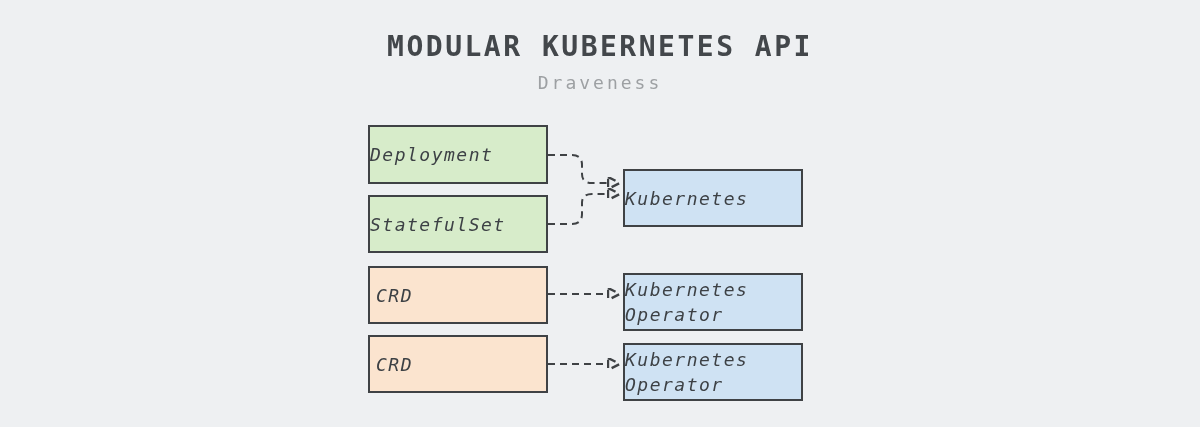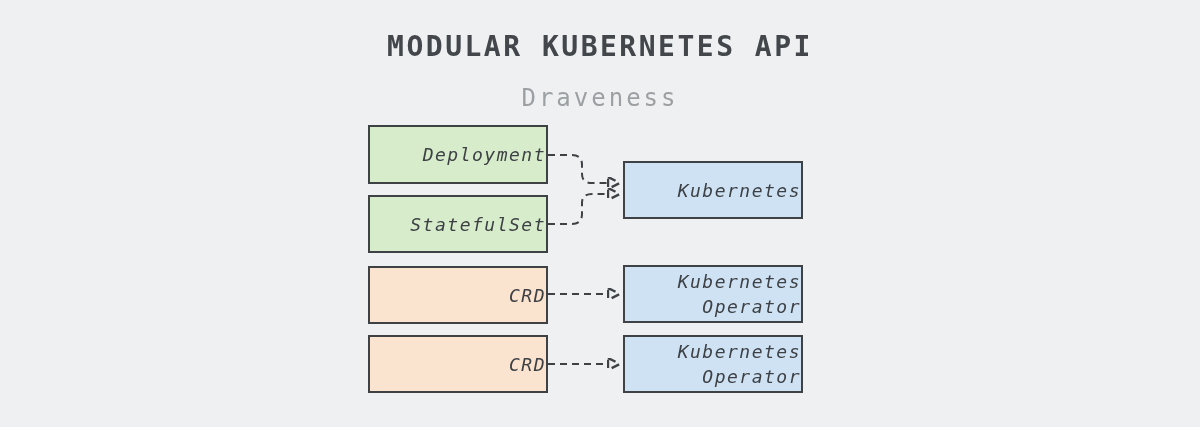--- a/index.html
+++ b/index.html
@@ -23,47 +23,47 @@
     width: 1200px;
     text-align: center;
     font-size: 28px;
     font-weight: 600;
     letter-spacing: 2.5px;
     color: #43474b;
   }
   .subtitle {
     position: absolute;
     left: 0;
-    top: 84px;
+    top: 72px;
     width: 1200px;
     text-align: center;
-    font-size: 24px;
+    font-size: 18px;
     font-weight: 500;
     letter-spacing: 3px;
     color: #9da0a3;
   }
   .node {
     position: absolute;
     box-sizing: border-box;
     border: 2px solid #3f4245;
     display: flex;
     flex-direction: column;
-    align-items: flex-end;
+    align-items: flex-start;
     justify-content: center;
     font-style: italic;
     font-size: 18px;
     letter-spacing: 1.5px;
     color: #3d4145;
     line-height: 25px;
     width: 180px;
     height: 59px;
   }
   .node.green  { background: #d7ecca; }
   .node.peach  { background: #fbe4cf; padding-left: 6px; }
-  .node.blue   { background: #cfe2f3; }
+  .node.blue   { background: #cfe2f3; margin-top: 8px; }
 
   .pos-deployment  { left: 368px; top: 125px; }
   .pos-statefulset { left: 368px; top: 195px; height: 58px; font-style: italic; }
   .pos-crd1        { left: 368px; top: 266px; height: 58px; }
   .pos-crd2        { left: 368px; top: 335px; height: 58px; }
   .pos-controller  { left: 623px; top: 161px; height: 58px; }
   .pos-operator1   { left: 623px; top: 265px; height: 58px; }
   .pos-operator2   { left: 623px; top: 335px; height: 58px; }
 
   .edges {

